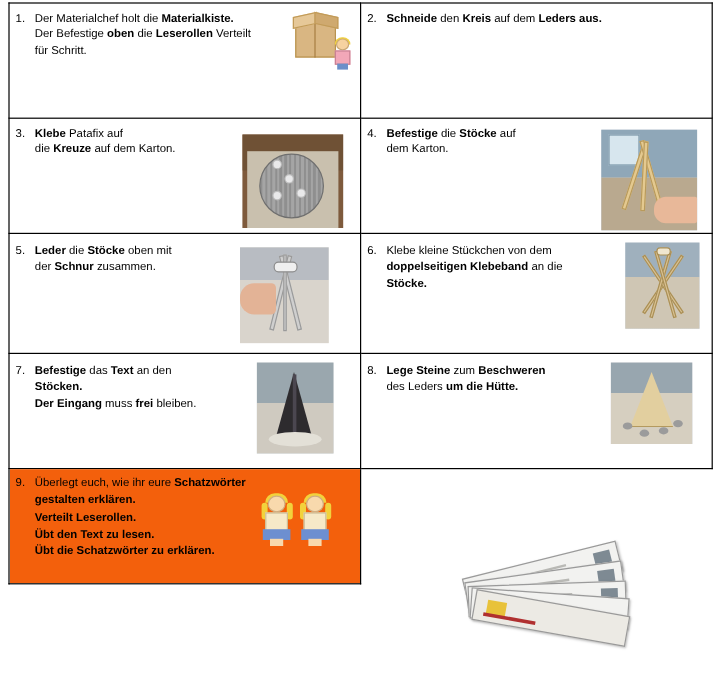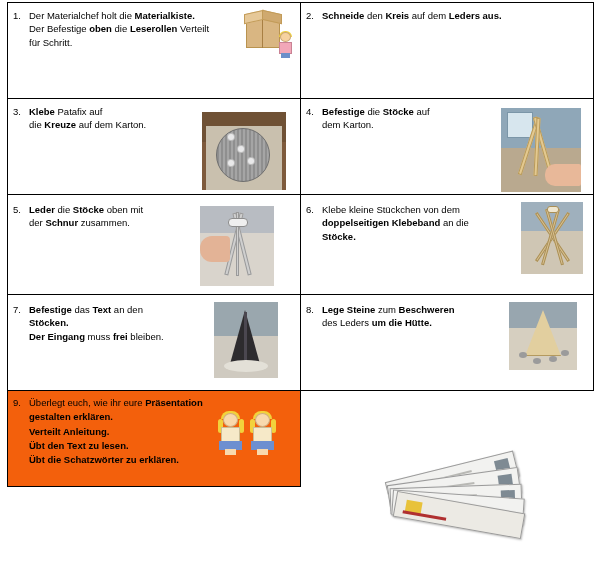--- a/index.html
+++ b/index.html
@@ -386,29 +386,29 @@
           </div>
         </div>
       </td>
     </tr>
 
     <tr>
       <td class="cell orange" style="height:96px;">
         <div class="richtext" style="padding:5px 4px 4px 5px;width:205px;line-height:1.6;">
               <div class="line">
                 <span class="num">9.</span>
-                <span class="txt"><span>Überlegt euch, wie ihr eure </span><b>Präsentation</b></span>
+                <span class="txt"><span>Überlegt euch, wie ihr eure </span><b>Schatzwörter</b></span>
               </div>
               <div class="line">
                 <span class="num"></span>
                 <span class="txt"><b>gestalten erklären.</b></span>
               </div>
               <div class="line">
                 <span class="num"></span>
-                <span class="txt"><b>Verteilt Anleitung.</b></span>
+                <span class="txt"><b>Verteilt Leserollen.</b></span>
               </div>
               <div class="line">
                 <span class="num"></span>
                 <span class="txt"><b>Übt den Text zu lesen.</b></span>
               </div>
               <div class="line">
                 <span class="num"></span>
                 <span class="txt"><b>Übt die Schatzwörter zu erklären.</b></span>
               </div>
             </div>

